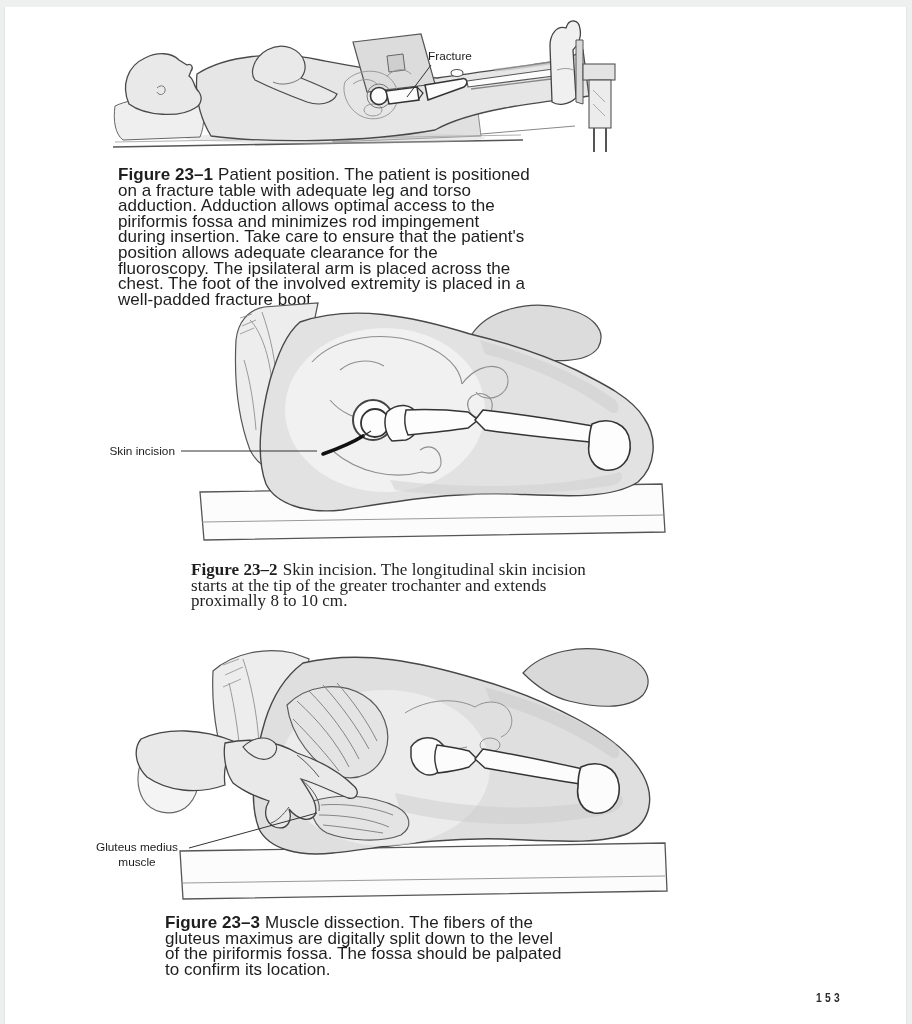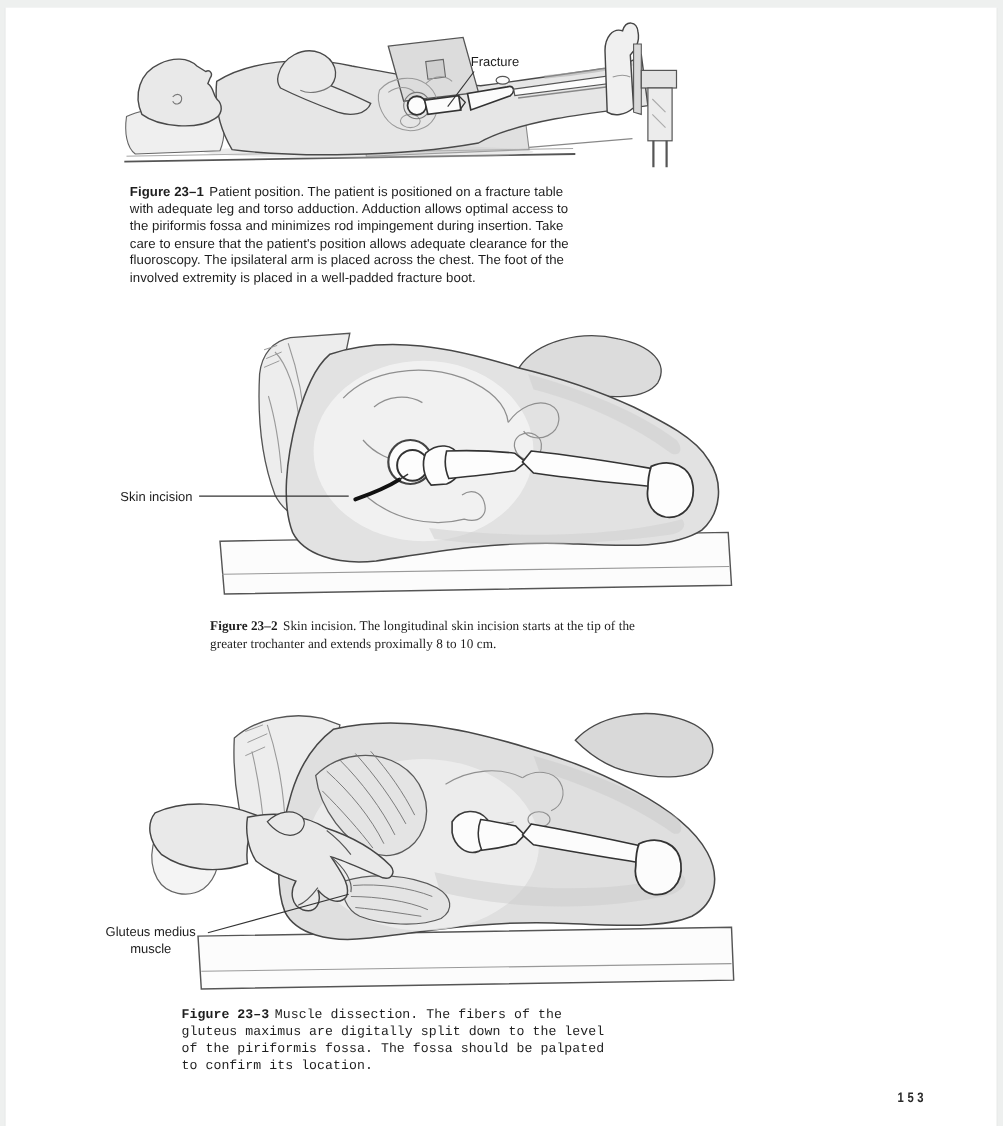--- a/index.html
+++ b/index.html
@@ -12,27 +12,27 @@
     position:absolute;top:7px;left:4px;right:5px;bottom:0;
     background:#ffffff;
     border-left:1px solid #e3e5e4;border-right:1px solid #e3e5e4;
   }
   .fig-svg{position:absolute;}
   #fig1-svg{left:105px;top:10px;}
   #fig2-svg{left:90px;top:300px;}
   #fig3-svg{left:75px;top:643px;}
   .caption{
     position:absolute;
-    font-size:12px;line-height:15.6px;color:#1e1e1e;
+    font-size:17px;line-height:15.6px;color:#1e1e1e;
     letter-spacing:0.05px;
   }
   .caption strong{margin-right:5px;}
   #caption1{left:118px;top:167px;width:412px;}
   #caption2{left:191px;top:562px;width:408px;font-family:Liberation Serif, serif;}
-  #caption3{left:165px;top:915px;width:400px;font-family:Liberation Mono, monospace;}
+  #caption3{left:165px;top:915px;width:400px;}
   .page-number{
     position:absolute;left:816px;top:991px;
     font-size:12.5px;font-weight:700;color:#2a2a2a;
     letter-spacing:4px;
     transform:scaleX(0.82);transform-origin:left center;
   }
   svg text{
     font-family:"Liberation Sans",sans-serif;
     font-size:11.8px;fill:#1c1c1c;
   }

